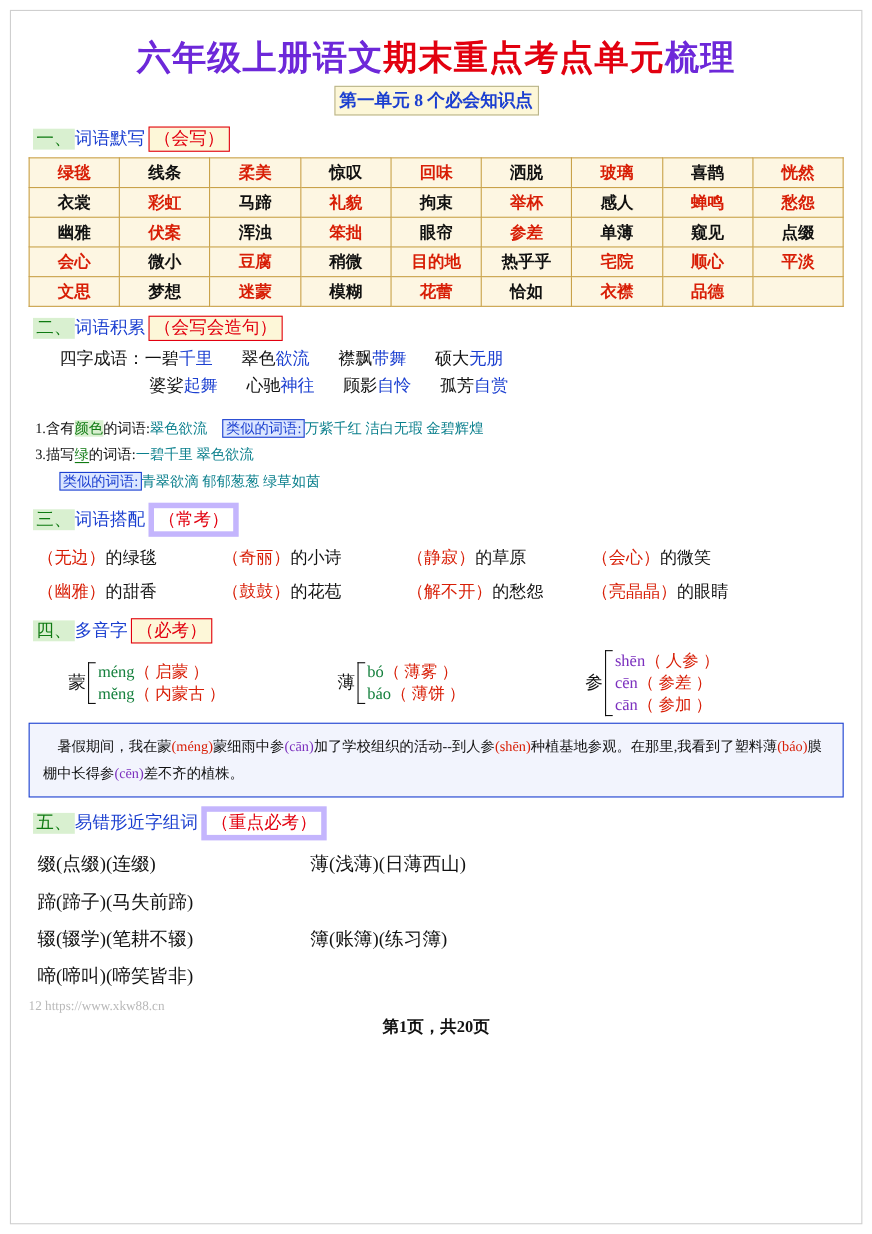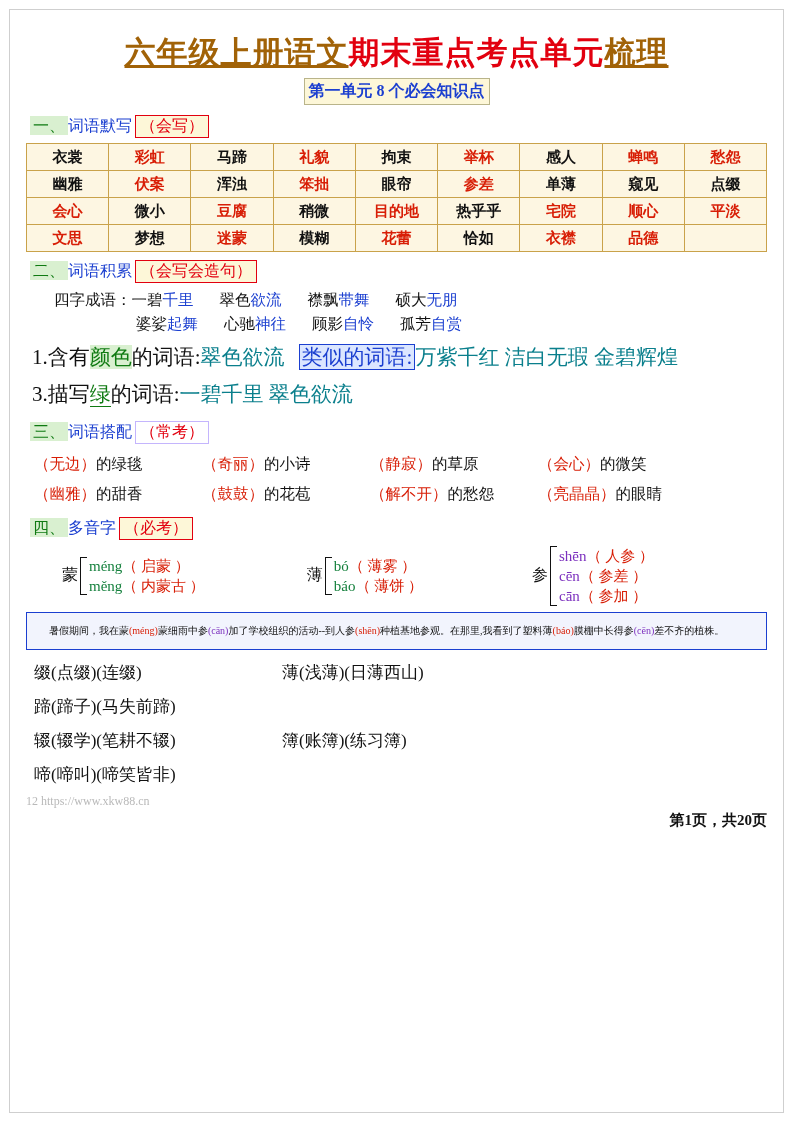--- a/index.html
+++ b/index.html
@@ -24,21 +24,21 @@
 
   
   .main-title {
     text-align:center;
     font-size: 31px;
     font-weight: bold;
     letter-spacing: 1px;
     margin: 10px 0 4px 0;
     white-space: nowrap;
   }
-  .mt-black { color:#a16207;text-decoration:underline; }
+  .mt-black { color:#6d28d9; }
   .mt-red { color:#e2000f; }
 
   .subtitle-wrap { text-align:center; margin: 4px 0 10px 0; }
   .subtitle {
     display:inline-block;
     color:#1b3fd0;
     font-size:16px;
     font-weight:bold;
     background:#fdf7d8;
     border:1px solid #b9b48a;
@@ -49,21 +49,21 @@
   .sec-head {
     margin: 8px 0 5px 4px;
     font-size:16px;
     font-weight:normal;
     white-space:nowrap;
   }
   .sec-head .sec-num { color:#0f7a12; background:#d9f0d0; padding:1px 3px; }
   .sec-blue { color:#1b3fd0; }
   .sec-tag {
     color:#e2000f;
-    border:1px solid #c4b5fd;
+    border:5px solid #c4b5fd;
     padding:0 4px;
     margin-left:3px;
     display:inline-block;
   }
   .sec-tag-box {
     color:#e2000f;
     border:1px solid #e2000f;
     background:#fdf7d8;
     padding:0 4px;
     margin-left:3px;
@@ -83,30 +83,30 @@
     text-align:center;
     font-size:15px;
     font-weight:bold;
     padding:0;
   }
   .c-red { color:#d81e06; }
   .c-black { color:#111; }
   .c-none { background:#fdf6e2; }
 
   
-  .idioms { margin:2px 0 3px 0; font-size:15.5px; line-height:1.55; }
+  .idioms { margin:2px 0 16px 0; font-size:15.5px; line-height:1.55; }
   .idioms .row1 { margin-left:28px; }
   .idioms .row2 { margin-left:110px; }
   .gap { display:inline-block; width:26px; }
   .gap-s { display:inline-block; width:14px; }
   .ink-blue { color:#1b3fd0; }
   .ink-red { color:#d81e06; }
   .ink-purple { color:#7b2fbe; }
 
-  .kv { font-size:21px; line-height:1.75; margin-left:6px; }
+  .kv { font-size:13px; line-height:1.75; margin-left:6px; }
   .hl-green { color:#0f7a12; background:#d9f0d0; }
   .hl-underline-green { color:#0f7a12; border-bottom:1px solid #0f7a12; }
   .tag-blue {
     color:#1b3fd0; background:#dbe6ff; border:1px solid #1b3fd0;
     padding:0 2px;
   }
   .ans-teal { color:#0a7f8c; }
 
   
   .collocations { font-size:15.5px; line-height:1.95; margin-left:8px; }
@@ -128,39 +128,39 @@
   .bracket3 { height:60px; }
   .poly .lines { display:flex; flex-direction:column; justify-content:center; }
   .poly .lines div { line-height:20px; white-space:nowrap; }
   .pinyin-red { color:#15803d; }
   .pinyin-purple { color:#7b2fbe; }
 
   .passage {
     border:1.5px solid #1b3fd0;
     background:#f2f4fd;
     padding:9px 12px;
-    font-size:10px;
+    font-size:13px;
     line-height:1.85;
     margin: 6px 0 6px 0;
     text-indent: 0;
   }
   .passage p { margin:0; }
 
   
   .confuse { font-size:17px; line-height:2.0; margin-left:8px; }
   .confuse .col3 { display:inline-block; width:248px; }
 
   .watermark {
     text-align:left;
     color:#b9b9b9;
     font-size:12px;
     margin-top:2px;
   }
   .footer {
-    text-align:right;
+    text-align:center;
     font-size:15px;
     font-weight:bold;
     margin-top:2px;
   }
 </style>
 </head>
 <body>
 
 <div class="border-frame"></div>
 
@@ -173,20 +173,31 @@
   <div class="subtitle-wrap">
     <span class="subtitle">第一单元 8 个必会知识点</span>
   </div>
 
   <div class="sec-head">
     <span class="sec-num">一、</span><span class="sec-blue">词语默写</span><span class="sec-tag-box">（会写）</span>
   </div>
 
   <table class="words">
     <tbody id="words-body">
+        <tr>
+          <td class="c-red">绿毯</td>
+          <td class="c-black">线条</td>
+          <td class="c-red">柔美</td>
+          <td class="c-black">惊叹</td>
+          <td class="c-red">回味</td>
+          <td class="c-black">洒脱</td>
+          <td class="c-red">玻璃</td>
+          <td class="c-black">喜鹊</td>
+          <td class="c-red">恍然</td>
+        </tr>
         <tr>
           <td class="c-black">衣裳</td>
           <td class="c-red">彩虹</td>
           <td class="c-black">马蹄</td>
           <td class="c-red">礼貌</td>
           <td class="c-black">拘束</td>
           <td class="c-red">举杯</td>
           <td class="c-black">感人</td>
           <td class="c-red">蝉鸣</td>
           <td class="c-red">愁怨</td>
@@ -238,20 +249,23 @@
     <div class="row2">
       <span id="idioms-r2"><span><span class="ink-black">婆娑</span><span class="ink-blue">起舞</span></span><span class="gap"></span><span><span class="ink-black">心驰</span><span class="ink-blue">神往</span></span><span class="gap"></span><span><span class="ink-black">顾影</span><span class="ink-blue">自怜</span></span><span class="gap"></span><span><span class="ink-black">孤芳</span><span class="ink-blue">自赏</span></span></span>
     </div>
   </div>
 
   <div class="kv">
     <div id="kv-items">
         <div><span>1.</span><span>含有</span><span class="hl-green">颜色</span><span>的词语:</span><span class="ans-teal">翠色欲流</span><span class="gap-s"></span><span class="tag-blue">类似的词语:</span><span class="ans-teal">万紫千红  洁白无瑕  金碧辉煌</span></div>
         <div><span>3.</span><span>描写</span><span class="hl-underline-green">绿</span><span>的词语:</span><span class="ans-teal">一碧千里  翠色欲流</span></div>
       </div>
+    <div style="margin-left:22px;margin-top:2px;">
+      <span class="tag-blue">类似的词语:</span><span class="ans-teal">青翠欲滴   郁郁葱葱   绿草如茵</span>
+    </div>
   </div>
 
   <div class="sec-head">
     <span class="sec-num">三、</span><span class="sec-blue">词语搭配</span><span class="sec-tag">（常考）</span>
   </div>
 
   <div class="collocations">
     <div id="colloc-rows">
         <div><span class="col"><span class="paren-red">（无边）</span><span>的绿毯</span></span><span class="col"><span class="paren-red">（奇丽）</span><span>的小诗</span></span><span class="col"><span class="paren-red">（静寂）</span><span>的草原</span></span><span class="col"><span class="paren-red">（会心）</span><span>的微笑</span></span></div>
         <div><span class="col"><span class="paren-red">（幽雅）</span><span>的甜香</span></span><span class="col"><span class="paren-red">（鼓鼓）</span><span>的花苞</span></span><span class="col"><span class="paren-red">（解不开）</span><span>的愁怨</span></span><span class="col"><span class="paren-red">（亮晶晶）</span><span>的眼睛</span></span></div>
@@ -287,20 +301,23 @@
           <div><span class="pinyin-purple">cēn</span><span class="ink-red">（ 参差 ）</span></div>
           <div><span class="pinyin-purple">cān</span><span class="ink-red">（ 参加 ）</span></div>
         </span>
       </div>
     </div>
 
   <div class="passage">
     <p id="passage-text"><span>　暑假期间，我在蒙</span><span class="ink-red">(méng)</span><span>蒙细雨中参</span><span class="ink-purple">(cān)</span><span>加了学校组织的活动--到人参</span><span class="ink-red">(shēn)</span><span>种植基地参观。在那里,我看到了塑料薄</span><span class="ink-red">(báo)</span><span>膜棚中长得参</span><span class="ink-purple">(cēn)</span><span>差不齐的植株。</span></p>
   </div>
 
+  <div class="sec-head">
+    <span class="sec-num">五、</span><span class="sec-blue">易错形近字组词</span><span class="sec-tag">（重点必考）</span>
+  </div>
 
   <div class="confuse" id="confuse-rows">
       <div><span class="col3">缀(点缀)(连缀)</span><span class="col3">薄(浅薄)(日薄西山)</span><span class="col3">蹄(蹄子)(马失前蹄)</span></div>
       <div><span class="col3">辍(辍学)(笔耕不辍)</span><span class="col3">簿(账簿)(练习簿)</span><span class="col3">啼(啼叫)(啼笑皆非)</span></div>
     </div>
 
   <div class="watermark">12 https://www.xkw88.cn</div>
   <div class="footer">第1页，共20页</div>
 
 </div>

